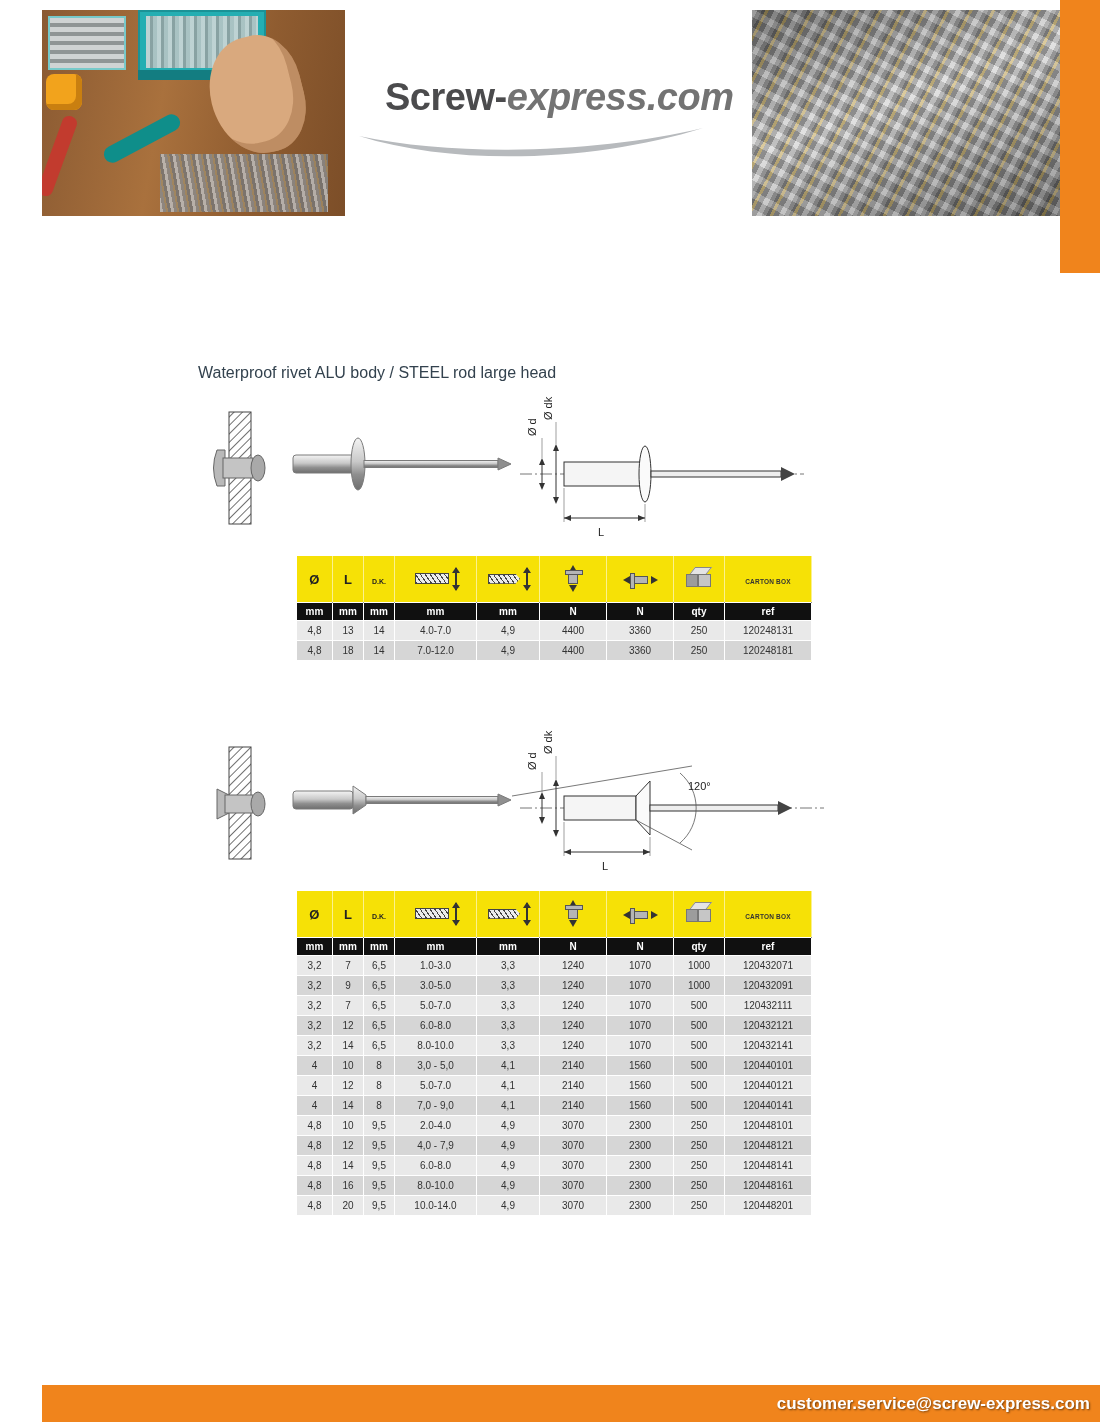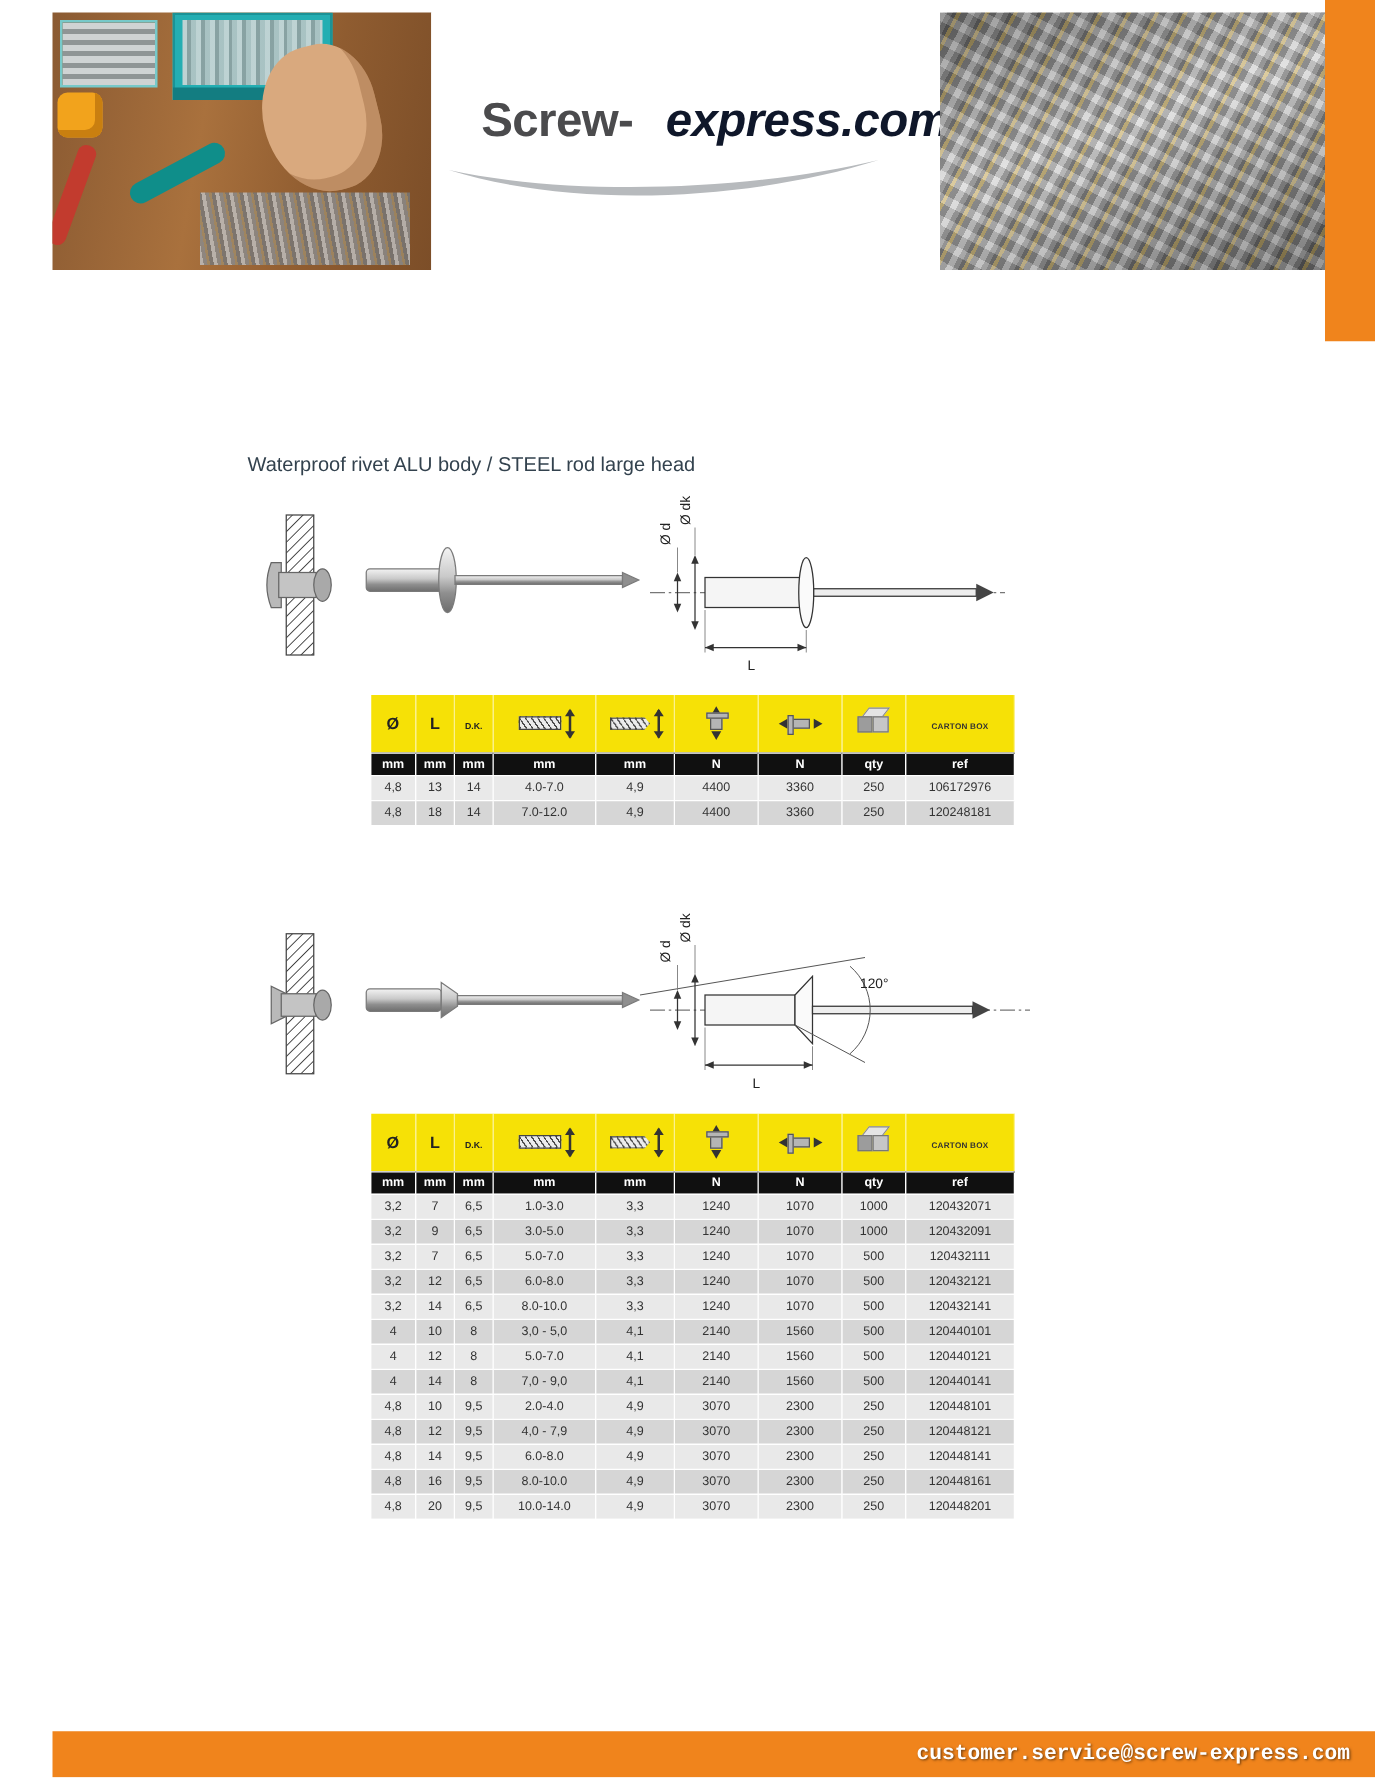--- a/index.html
+++ b/index.html
@@ -28,21 +28,21 @@
     background:repeating-linear-gradient(118deg,#d2d2d2 0 5px,#9a9a9a 5px 9px,#6f6f6f 9px 12px,#c9b06a 12px 15px,#8a8a8a 15px 20px);
   }
   .pr-shade { position:absolute; left:0; top:0; right:0; bottom:0;
     background:linear-gradient(160deg,rgba(30,30,30,.35),rgba(255,255,255,.18) 45%,rgba(20,20,20,.35)); }
   .pr-shade2 { position:absolute; left:0; top:0; right:0; bottom:0;
     background:repeating-linear-gradient(28deg,rgba(255,255,255,.22) 0 7px,rgba(0,0,0,.15) 7px 16px); }
 
   .logo-wrap { position:absolute; left:345px; top:10px; width:407px; height:206px; background:#fff; }
   .logo-line { position:absolute; left:40px; top:66px; font-size:38px; white-space:nowrap; letter-spacing:-.5px; }
   .logo-p1 { font-weight:bold; color:#4b4b4d; }
-  .logo-p2 { font-weight:bold; font-style:italic; color:#0f172a;margin-left:26px; }
+  .logo-p2 { font-weight:bold; font-style:italic; color:#737373; }
   .swoosh { position:absolute; left:6px; top:112px; }
 
   .side-strip { position:absolute; right:0; top:0; width:40px; height:273px; background:#f0841c; }
   .banner { position:absolute; left:42px; right:0; top:216px; height:57px; background:#f0841c; }
   .banner-text { line-height:57px; text-align:center; color:#fff; font-size:40px; font-weight:bold;
     letter-spacing:.5px; padding-right:46px; text-shadow:0 2px 3px rgba(90,40,0,.35); }
 
   
   .sec-title { position:absolute; left:198px; color:#33424e; font-size:16px; }
   .s1-title { top:364px; }
@@ -100,21 +100,21 @@
   .riv-v::before { content:""; position:absolute; top:-4px; left:-4px; width:16px; height:3px; background:#b5b5b5; border:1px solid #555; }
   .riv-h { position:relative; width:15px; height:8px; background:#b5b5b5; border:1px solid #555; }
   .riv-h::before { content:""; position:absolute; left:-4px; top:-4px; width:3px; height:14px; background:#b5b5b5; border:1px solid #555; }
   .ic-box { position:relative; width:30px; height:24px; display:inline-block; }
   .box-top  { position:absolute; left:8px; top:2px;  width:17px; height:8px;  background:#e4e4e4; border:1px solid #888; transform:skewX(-38deg); }
   .box-left { position:absolute; left:2px; top:9px;  width:12px; height:13px; background:#9c9c9c; border:1px solid #777; }
   .box-right{ position:absolute; left:14px; top:9px; width:13px; height:13px; background:#c6c6c6; border:1px solid #777; }
 
   
   .footer { position:absolute; left:42px; right:0; bottom:0; height:37px; background:#f0841c;
-    display:flex; align-items:center; justify-content:flex-end; padding-right:20px;font-family:Liberation Mono, monospace; }
+    display:flex; align-items:center; justify-content:flex-end; padding-right:10px; }
   .footer-email { color:#fff; font-weight:bold; font-size:17px; text-shadow:1px 1px 2px rgba(0,0,0,.55); text-decoration:none; }
 </style>
 </head>
 <body>
 
 <div class="page">
 
   <div class="photo-left">
     <div class="pl-tray"></div>
       <div class="pl-box"></div>
@@ -245,21 +245,21 @@
     <tbody>
         <tr>
           <td>4,8</td>
           <td>13</td>
           <td>14</td>
           <td class="sm">4.0-7.0</td>
           <td>4,9</td>
           <td>4400</td>
           <td>3360</td>
           <td>250</td>
-          <td>106172976</td>
+          <td>120248131</td>
         </tr>
         <tr>
           <td class="sm">4,8</td>
           <td class="sm">18</td>
           <td class="sm">14</td>
           <td class="sm">7.0-12.0</td>
           <td>4,9</td>
           <td>4400</td>
           <td>3360</td>
           <td>250</td>

